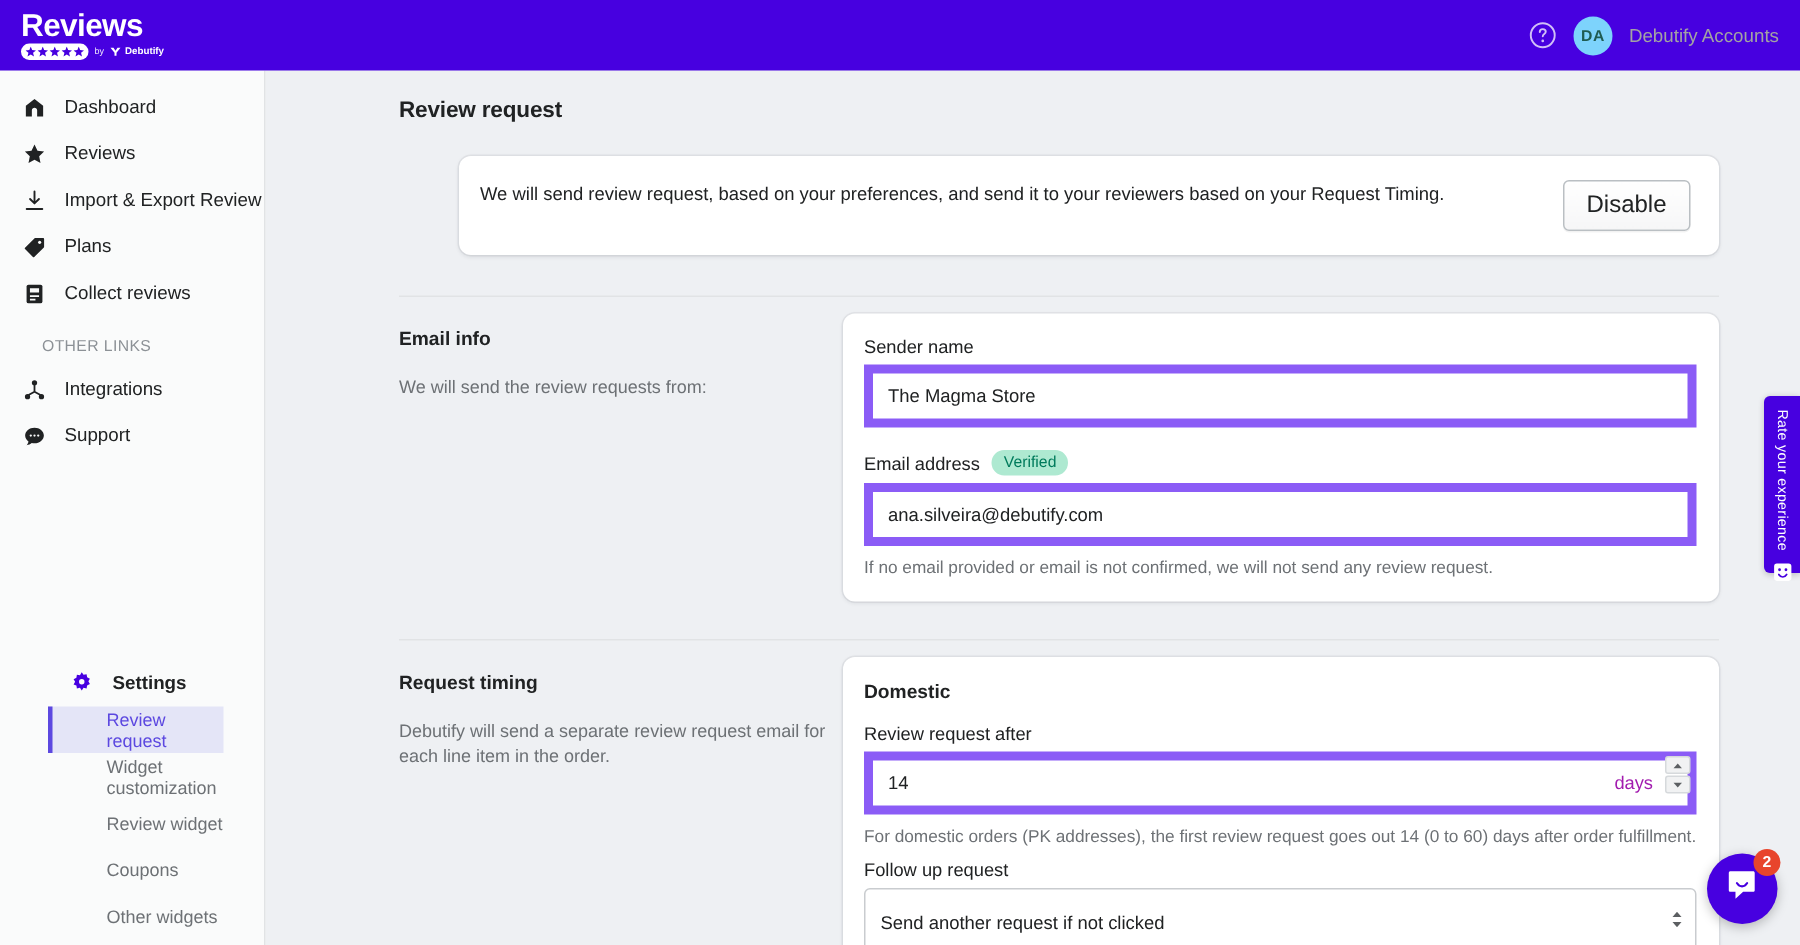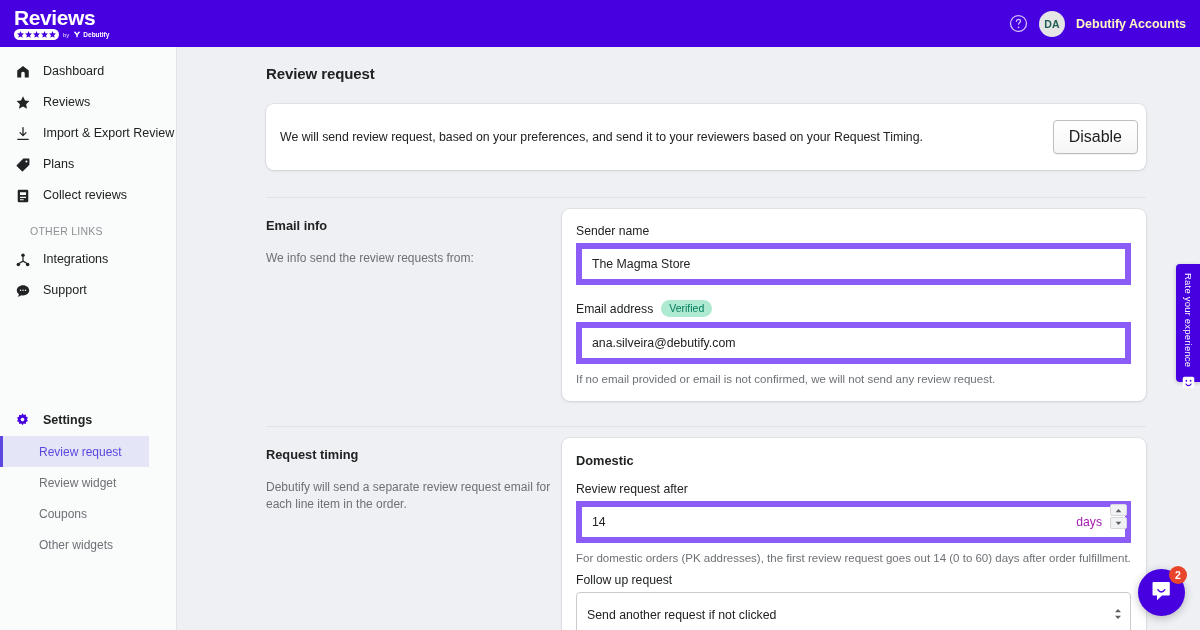--- a/index.html
+++ b/index.html
@@ -34,26 +34,26 @@
     display: flex; align-items: center; gap: 1px;
   }
   .stars-pill svg { display: block; }
   .by-txt { font-size: 6px; color: #ffffff; opacity: .9; line-height: 1; }
   .deb-mark { font-size: 6.5px; color: #fff; font-weight: 700; display: flex; align-items: center; gap: 2px; }
 
   .topbar-right { display: flex; align-items: center; gap: 11px; }
   .help-icon { width: 19px; height: 19px; opacity: .75; cursor: pointer; }
   .avatar {
     width: 26px; height: 26px; border-radius: 50%;
-    background: #e5e5e5; color: #1f5c52;
+    background: #7dd3fc; color: #1f5c52;
     font-size: 10.5px; font-weight: 700;
     display: flex; align-items: center; justify-content: center;
     letter-spacing: .3px;
   }
-  .acct-name { font-size: 12.5px; color: #fef9c3; font-weight: 700; }
+  .acct-name { font-size: 12.5px; color: #a3a3a3; font-weight: 400; }
 
   
   .sidebar {
     position: absolute; top: 47px; left: 0;
     width: 177px; height: 583px;
     background: #fafbfb;
     border-right: 1px solid #e1e3e5;
     padding-top: 9px;
     z-index: 20;
   }
@@ -62,36 +62,37 @@
     height: 31px; padding: 0 12px 0 14px;
     font-size: 12.5px; color: #202223;
     cursor: pointer; position: relative;
   }
   .nav-item .ico { width: 17px; height: 17px; display:flex; align-items:center; justify-content:center; flex: 0 0 17px; }
   .nav-item .ico svg { display: block; }
   .nav-label { line-height: 1; white-space: nowrap; }
   .nav-item.bold .nav-label { font-weight: 700; }
   .nav-section {
     font-size: 10.5px; color: #8c9196; font-weight: 400;
-    letter-spacing: .25px; padding: 14px 0 7px 30px;
+    letter-spacing: .25px; padding: 14px 0 7px 14px;
     text-transform: uppercase;
+    margin-left: 14px;
   }
   .sub-item {
     height: 31px; display: flex; align-items: center;
     padding-left: 39px; font-size: 12px; color: #6d7175;
     cursor: pointer; position: relative;
   }
   .sub-item.active {
     background: #e4e5f7; color: #5c48e0; font-weight: 400;
   }
   .sub-item.active::before {
     content: ""; position: absolute; left: 0; top: 0;
     width: 3px; height: 31px; background: #5c48e0;
   }
-  .settings-block { position: absolute; left: 0; top: 358px; width: 149px; }
+  .settings-block { position: absolute; left: 0; top: 393px; width: 149px; padding-left: 32px; }
 
   
   .main {
     position: absolute; top: 47px; left: 177px;
     width: 1023px; height: 583px;
     background: #eef0f3;
     overflow: hidden;
   }
   .page-title {
     font-size: 15px; font-weight: 700; color: #202223;
@@ -108,21 +109,21 @@
 
   .card {
     background: #ffffff;
     border-radius: 8px;
     box-shadow: 0 0 0 1px rgba(22,29,37,.05), 0 1px 3px rgba(22,29,37,.10);
     flex: 1;
   }
   .divider { height: 1px; background: #e1e3e5; margin: 0 0 0 89px; width: 880px; }
 
   
-  .enable-card { display: flex; align-items: center; padding: 16px 8px 16px 14px; gap: 14px; }
+  .enable-card { display: flex; align-items: flex-start; padding: 16px 19px 16px 14px; gap: 14px; margin-left: 40px; }
   .enable-text { font-size: 12.3px; color: #202223; line-height: 1.5; flex: 1; }
   .btn-disable {
     border: 1px solid #babfc3; border-radius: 4px;
     background: linear-gradient(180deg,#fff,#f6f6f7);
     padding: 7px 15px; font-size: 16px; color: #202223;
     cursor: pointer; white-space: nowrap;
     font-family: inherit;
     box-shadow: 0 1px 0 rgba(0,0,0,.05);
   }
 
@@ -346,20 +347,23 @@
             <circle cx="10" cy="8.9" r="2.15" fill="#fafbfb"></circle>
           </svg>
       </span>
       <span class="nav-label">Settings</span>
     </div>
 
     <div class="sub-item active">
       <span>Review request</span>
     </div>
     <div class="sub-item">
+      <span>Widget customization</span>
+    </div>
+    <div class="sub-item">
       <span>Review widget</span>
     </div>
     <div class="sub-item">
       <span>Coupons</span>
     </div>
     <div class="sub-item">
       <span>Other widgets</span>
     </div>
   </div>
 </div>
@@ -373,21 +377,21 @@
       <div class="enable-text">We will send review request, based on your preferences, and send it to your reviewers based on your Request Timing.</div>
       <button class="btn-disable">Disable</button>
     </div>
   </div>
 
   <div class="divider" style="margin-top:27px;"></div>
 
   <div class="section" style="margin-top:0;justify-content:space-between;">
     <div class="sec-left">
       <div class="sec-title">Email info</div>
-      <div class="sec-desc">We info send the review requests from:</div>
+      <div class="sec-desc">We will send the review requests from:</div>
     </div>
     <div class="card email-card" style="margin-top:11px;align-self:flex-start;">
       <div class="field-label">
         <span>Sender name</span>
       </div>
       <input class="txt-input" type="text" value="The Magma Store" style="">
       <div class="gap16"></div>
       <div class="field-label">
         <span>Email address</span>
         <span class="badge-verified">Verified</span>

